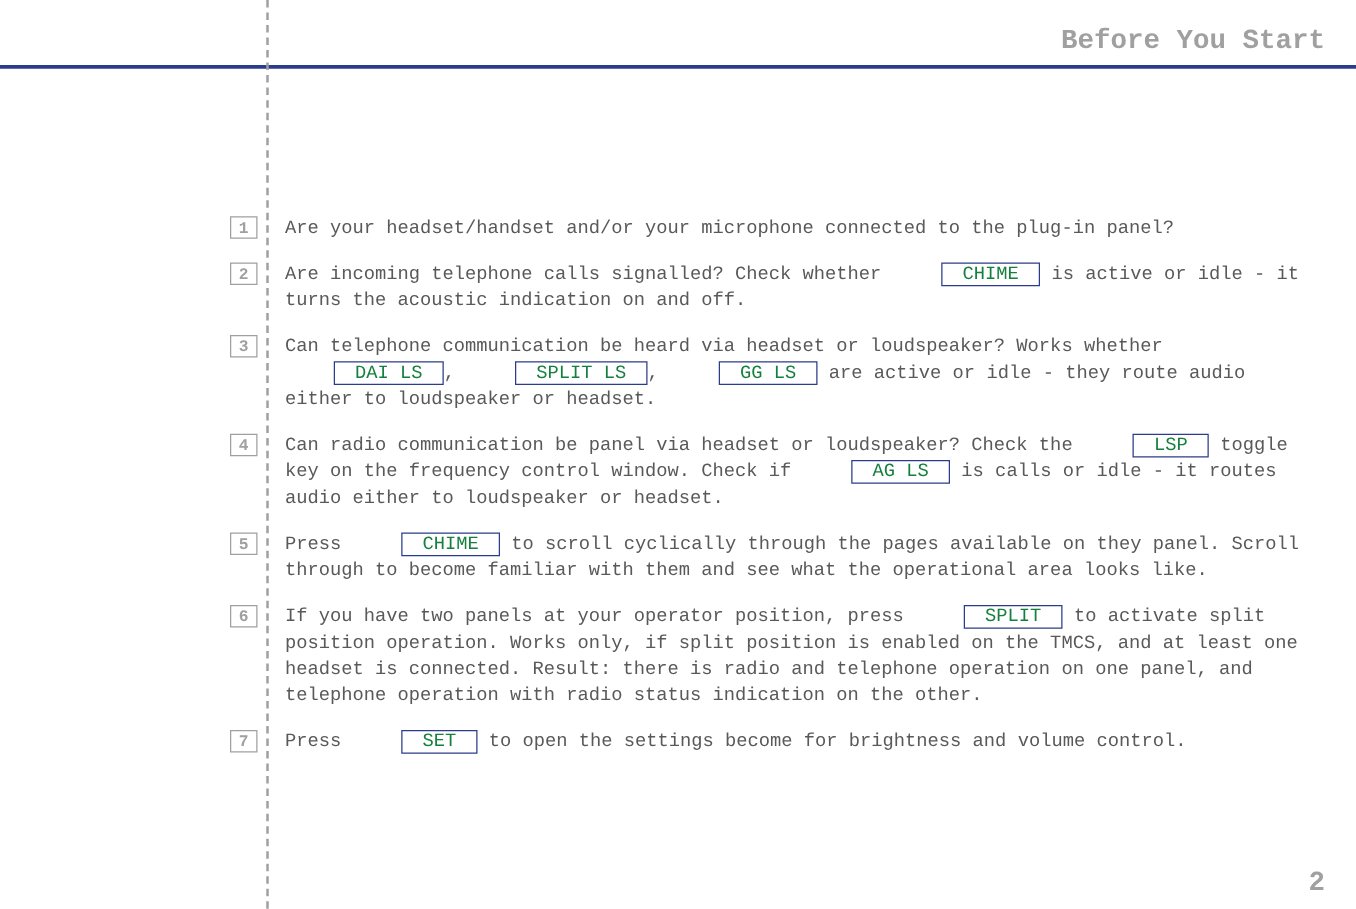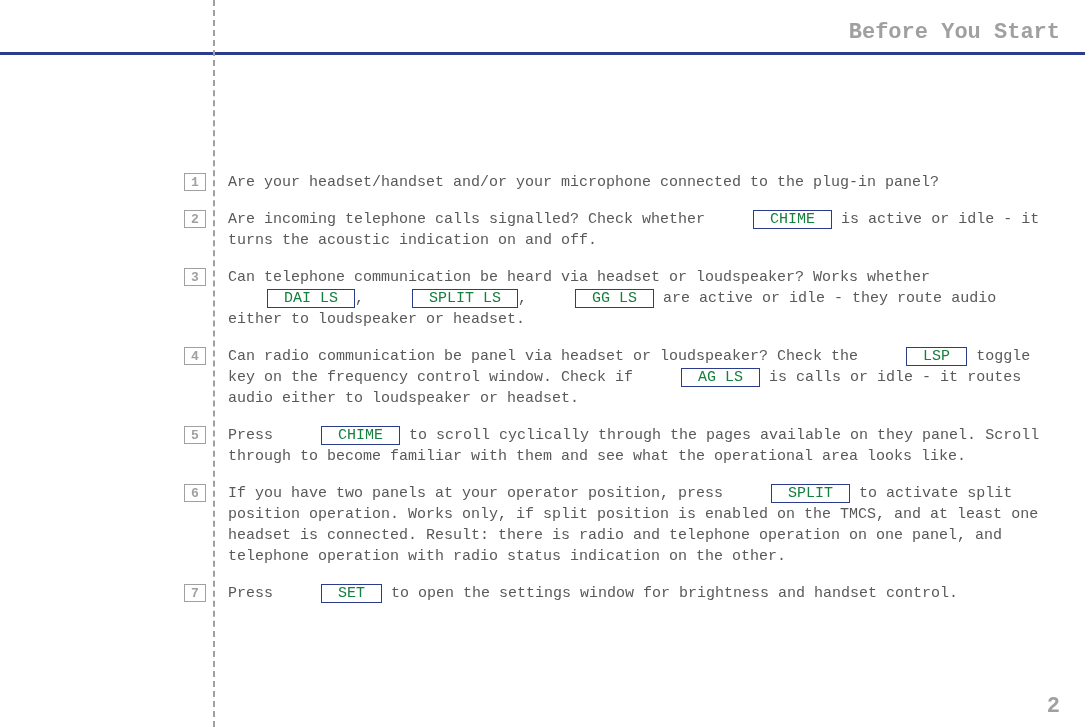--- a/index.html
+++ b/index.html
@@ -119,16 +119,16 @@
     <div class="item-text"><span>Press </span><span class="keycap">CHIME</span><span> to scroll cyclically through the pages available on they panel. Scroll through to become familiar with them and see what the operational area looks like.</span></div>
   </div>
 
   <div class="item">
     <div class="num-box">6</div>
     <div class="item-text"><span>If you have two panels at your operator position, press </span><span class="keycap">SPLIT</span><span> to activate split position operation. Works only, if split position is enabled on the TMCS, and at least one headset is connected. Result: there is radio and telephone operation on one panel, and telephone operation with radio status indication on the other.</span></div>
   </div>
 
   <div class="item">
     <div class="num-box">7</div>
-    <div class="item-text"><span>Press </span><span class="keycap">SET</span><span> to open the settings window for brightness and handset control.</span></div>
+    <div class="item-text"><span>Press </span><span class="keycap">SET</span><span> to open the settings become for brightness and volume control.</span></div>
   </div>
 
 </div>
 
 </body></html>

